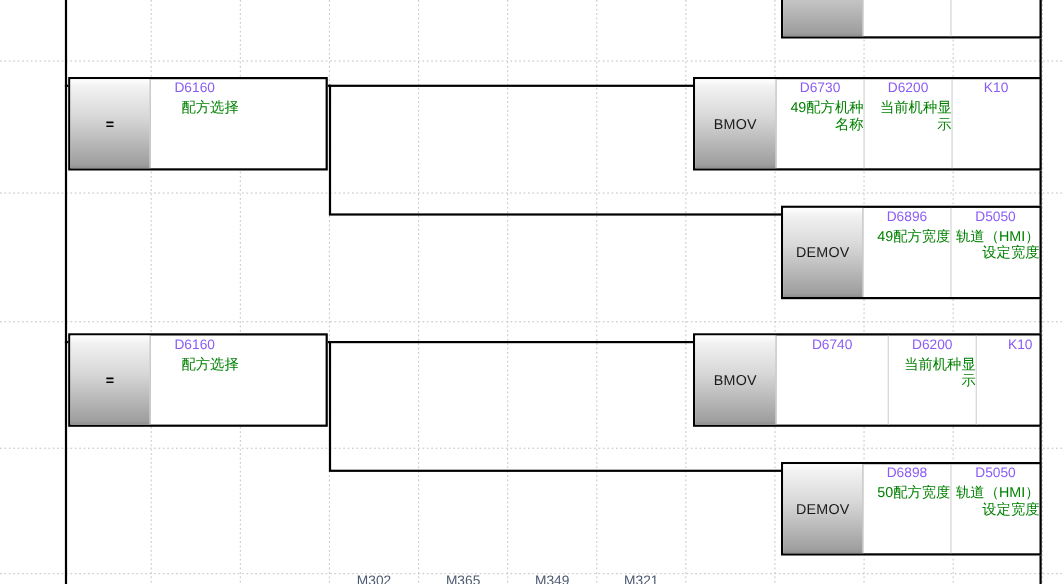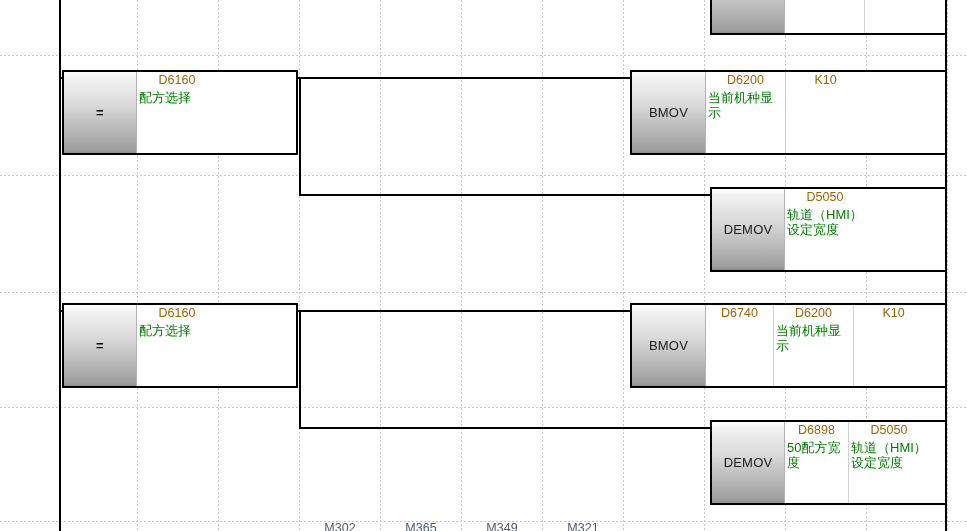--- a/index.html
+++ b/index.html
@@ -98,32 +98,33 @@
     overflow: hidden;
   }
   .operand:last-child { border-right: none; }
   .operand .dev {
     position: absolute;
     top: 1px;
     left: 0;
     right: 0;
     text-align: center;
     font-size: 12.5px;
-    color: #a16207;
+    color: #8b5cf6;
     white-space: nowrap;
   }
   .operand .cmt {
     position: absolute;
     top: 18px;
     left: 2px;
     right: 0;
     font-size: 13px;
     line-height: 15px;
     color: #008000;
     word-break: break-all;
+    text-align: right;
   }
 
   .eq-glyph {
     font-size: 13px;
     font-weight: bold;
     color: #000;
     line-height: 1;
   }
 
   
@@ -185,32 +186,40 @@
     </div>
   </div>
 
   <div class="wire-h" style="left:298px; top:77px; width:334px;"></div>
   <div class="wire-v" style="left:299px; top:77px; height:118px;"></div>
   <div class="wire-h" style="left:299px; top:194px; width:413px;"></div>
 
   <div class="block" style="left:630px; top:70px; width:317px; height:85px;">
     <div class="block-name" style="width:74px">BMOV</div>
     <div class="operand" style="width:80px">
+      <span class="dev">D6730</span>
+      <span class="cmt">49配方机种名称</span>
+    </div>
+    <div class="operand" style="width:80px">
       <span class="dev">D6200</span>
       <span class="cmt">当前机种显示</span>
     </div>
     <div class="operand" style="width:79px">
       <span class="dev">K10</span>
       <span class="cmt"></span>
     </div>
   </div>
 
   <div class="block" style="left:710px; top:187px; width:237px; height:85px;">
     <div class="block-name" style="width:73px">DEMOV</div>
     <div class="operand" style="width:80px">
+      <span class="dev">D6896</span>
+      <span class="cmt">49配方宽度</span>
+    </div>
+    <div class="operand" style="width:80px">
       <span class="dev">D5050</span>
       <span class="cmt">轨道（HMI）设定宽度</span>
     </div>
   </div>
 
   <div class="wire-h" style="left:59px; top:310px; width:6px;"></div>
 
   <div class="block" style="left:62px; top:303px; width:236px; height:85px;">
     <div class="block-name" style="width:73px">
       <span class="eq-glyph">=</span>
@@ -220,36 +229,36 @@
       <span class="cmt">配方选择</span>
     </div>
   </div>
 
   <div class="wire-h" style="left:298px; top:310px; width:334px;"></div>
   <div class="wire-v" style="left:299px; top:310px; height:118px;"></div>
   <div class="wire-h" style="left:299px; top:427px; width:413px;"></div>
 
   <div class="block" style="left:630px; top:303px; width:317px; height:85px;">
     <div class="block-name" style="width:74px">BMOV</div>
-    <div class="operand" style="width:68px">
+    <div class="operand" style="width:102px">
       <span class="dev">D6740</span>
     </div>
     <div class="operand" style="width:80px">
       <span class="dev">D6200</span>
       <span class="cmt">当前机种显示</span>
     </div>
     <div class="operand" style="width:79px">
       <span class="dev">K10</span>
       <span class="cmt"></span>
     </div>
   </div>
 
   <div class="block" style="left:710px; top:420px; width:237px; height:85px;">
     <div class="block-name" style="width:73px">DEMOV</div>
-    <div class="operand" style="width:64px">
+    <div class="operand" style="width:80px">
       <span class="dev">D6898</span>
       <span class="cmt">50配方宽度</span>
     </div>
     <div class="operand" style="width:80px">
       <span class="dev">D5050</span>
       <span class="cmt">轨道（HMI）设定宽度</span>
     </div>
   </div>
 
   <div class="devlabel" style="left:300px; top:521px; width:80px;">M302</div>

